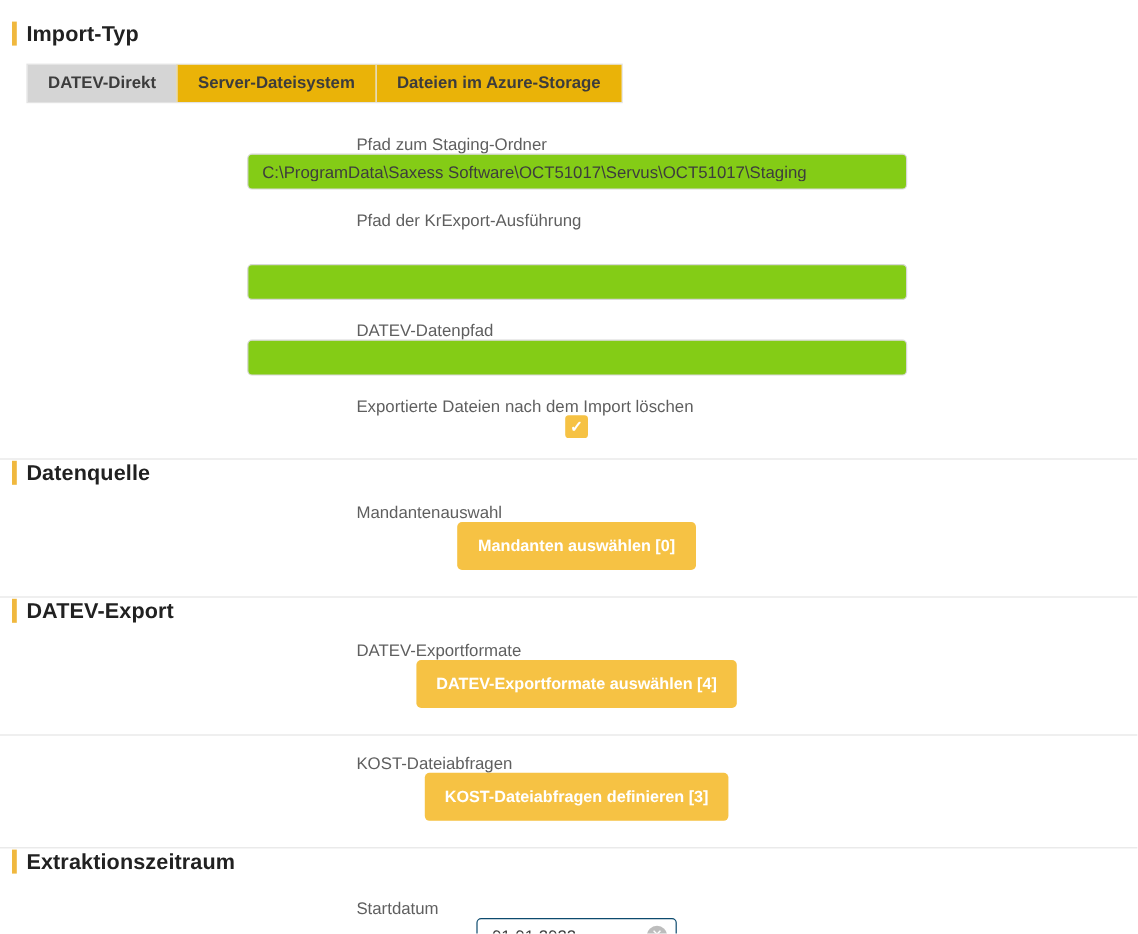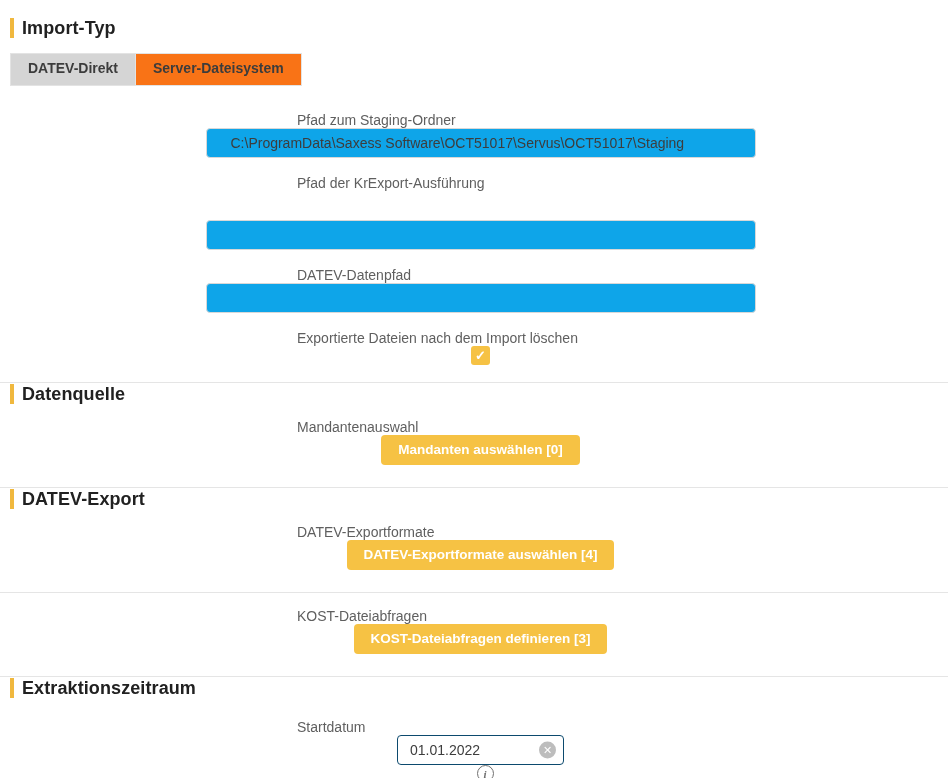--- a/index.html
+++ b/index.html
@@ -10,46 +10,46 @@
     color: #3d3d3d; overflow: hidden;
   }
   .page { width: 948px; }
 
   
   .section-title { display: flex; align-items: center; margin-left: 10px; height: 20px; }
   .accent-bar { width: 4px; height: 20px; background: #F0B83E; margin-right: 8px; }
   .section-title .title-text { font-size: 18px; font-weight: 700; color: #212121; letter-spacing: .1px; }
 
   
-  .tabs { display: inline-flex; margin-left: 10px; margin-top: 15px;
+  .tabs { display: inline-flex; margin-left: 22px; margin-top: 15px;
           border: 1px solid #e3e3e3; background: #fff; }
   .tab { height: 31px; line-height: 29px; padding: 0 17px; font-size: 14px; font-weight: 600;
-         color: #3c3c3c; background: #f97316; cursor: pointer; white-space: nowrap; }
+         color: #3c3c3c; background: #eab308; cursor: pointer; white-space: nowrap; }
   .tab + .tab { border-left: 1px solid #e3e3e3; }
   .tab.active { background: #d5d5d5; }
 
   
   .field-row { display: flex; align-items: center; margin-left: 13px; margin-top: 17px; min-height: 28px; flex-direction: column; }
   .field-row.first { margin-top: 26px; }
   .field-label { width: 367px; font-size: 14px; color: #5f5f5f; padding-right: 16px; }
   .text-input { width: 550px; height: 30px; border: 1px solid #d8d8d8; border-radius: 4px;
-                padding: 0 24px; font-size: 14px; color: #3d3d3d; outline: none;
-                font-family: "Liberation Sans", sans-serif; background: #0ea5e9; }
+                padding: 0 12px; font-size: 14px; color: #3d3d3d; outline: none;
+                font-family: "Liberation Sans", sans-serif; background: #84cc16; }
   .text-input::placeholder { color: #9e9e9e; }
 
   
   .checkbox { width: 19px; height: 19px; border-radius: 3px; background: #F6C244;
               display: flex; align-items: center; justify-content: center; cursor: pointer; }
   .checkbox .check { color: #ffffff; font-size: 13px; font-weight: 700; line-height: 1; }
 
   
   .divider { height: 1px; background: #e5e5e5; width: 948px; }
 
   
-  .btn { display: inline-block; height: 30px; line-height: 28px; padding: 0 17px;
+  .btn { display: inline-block; height: 40px; line-height: 28px; padding: 0 17px;
          background: #F6C244; color: #ffffff; font-size: 13.5px; font-weight: 700;
          border: none; border-radius: 4px; cursor: pointer; white-space: nowrap;
          font-family: "Liberation Sans", sans-serif; }
 
   
   .date-wrap { position: relative; display: inline-block; }
   .date-input { width: 167px; height: 30px; border: 1px solid #0c4a6e; border-radius: 4px;
                 padding: 0 34px 0 12px; font-size: 14px; color: #3d3d3d; outline: none;
                 font-family: "Liberation Sans", sans-serif; background: #fff; }
   .date-input::placeholder { color: #9e9e9e; }
@@ -77,20 +77,21 @@
 
   
   <div class="section-title mt18">
     <span class="accent-bar"></span>
     <span class="title-text">Import-Typ</span>
   </div>
 
   <div class="tabs">
     <div class="tab active">DATEV-Direkt</div>
     <div class="tab">Server-Dateisystem</div>
+    <div class="tab">Dateien im Azure-Storage</div>
   </div>
 
   <div class="field-row first">
     <div class="field-label">Pfad zum Staging-Ordner</div>
     <input class="text-input" type="text" value="C:\ProgramData\Saxess Software\OCT51017\Servus\OCT51017\Staging" style="">
   </div>
 
   <div class="field-row">
     <div class="field-label">Pfad der KrExport-Ausführung</div>
   </div>

